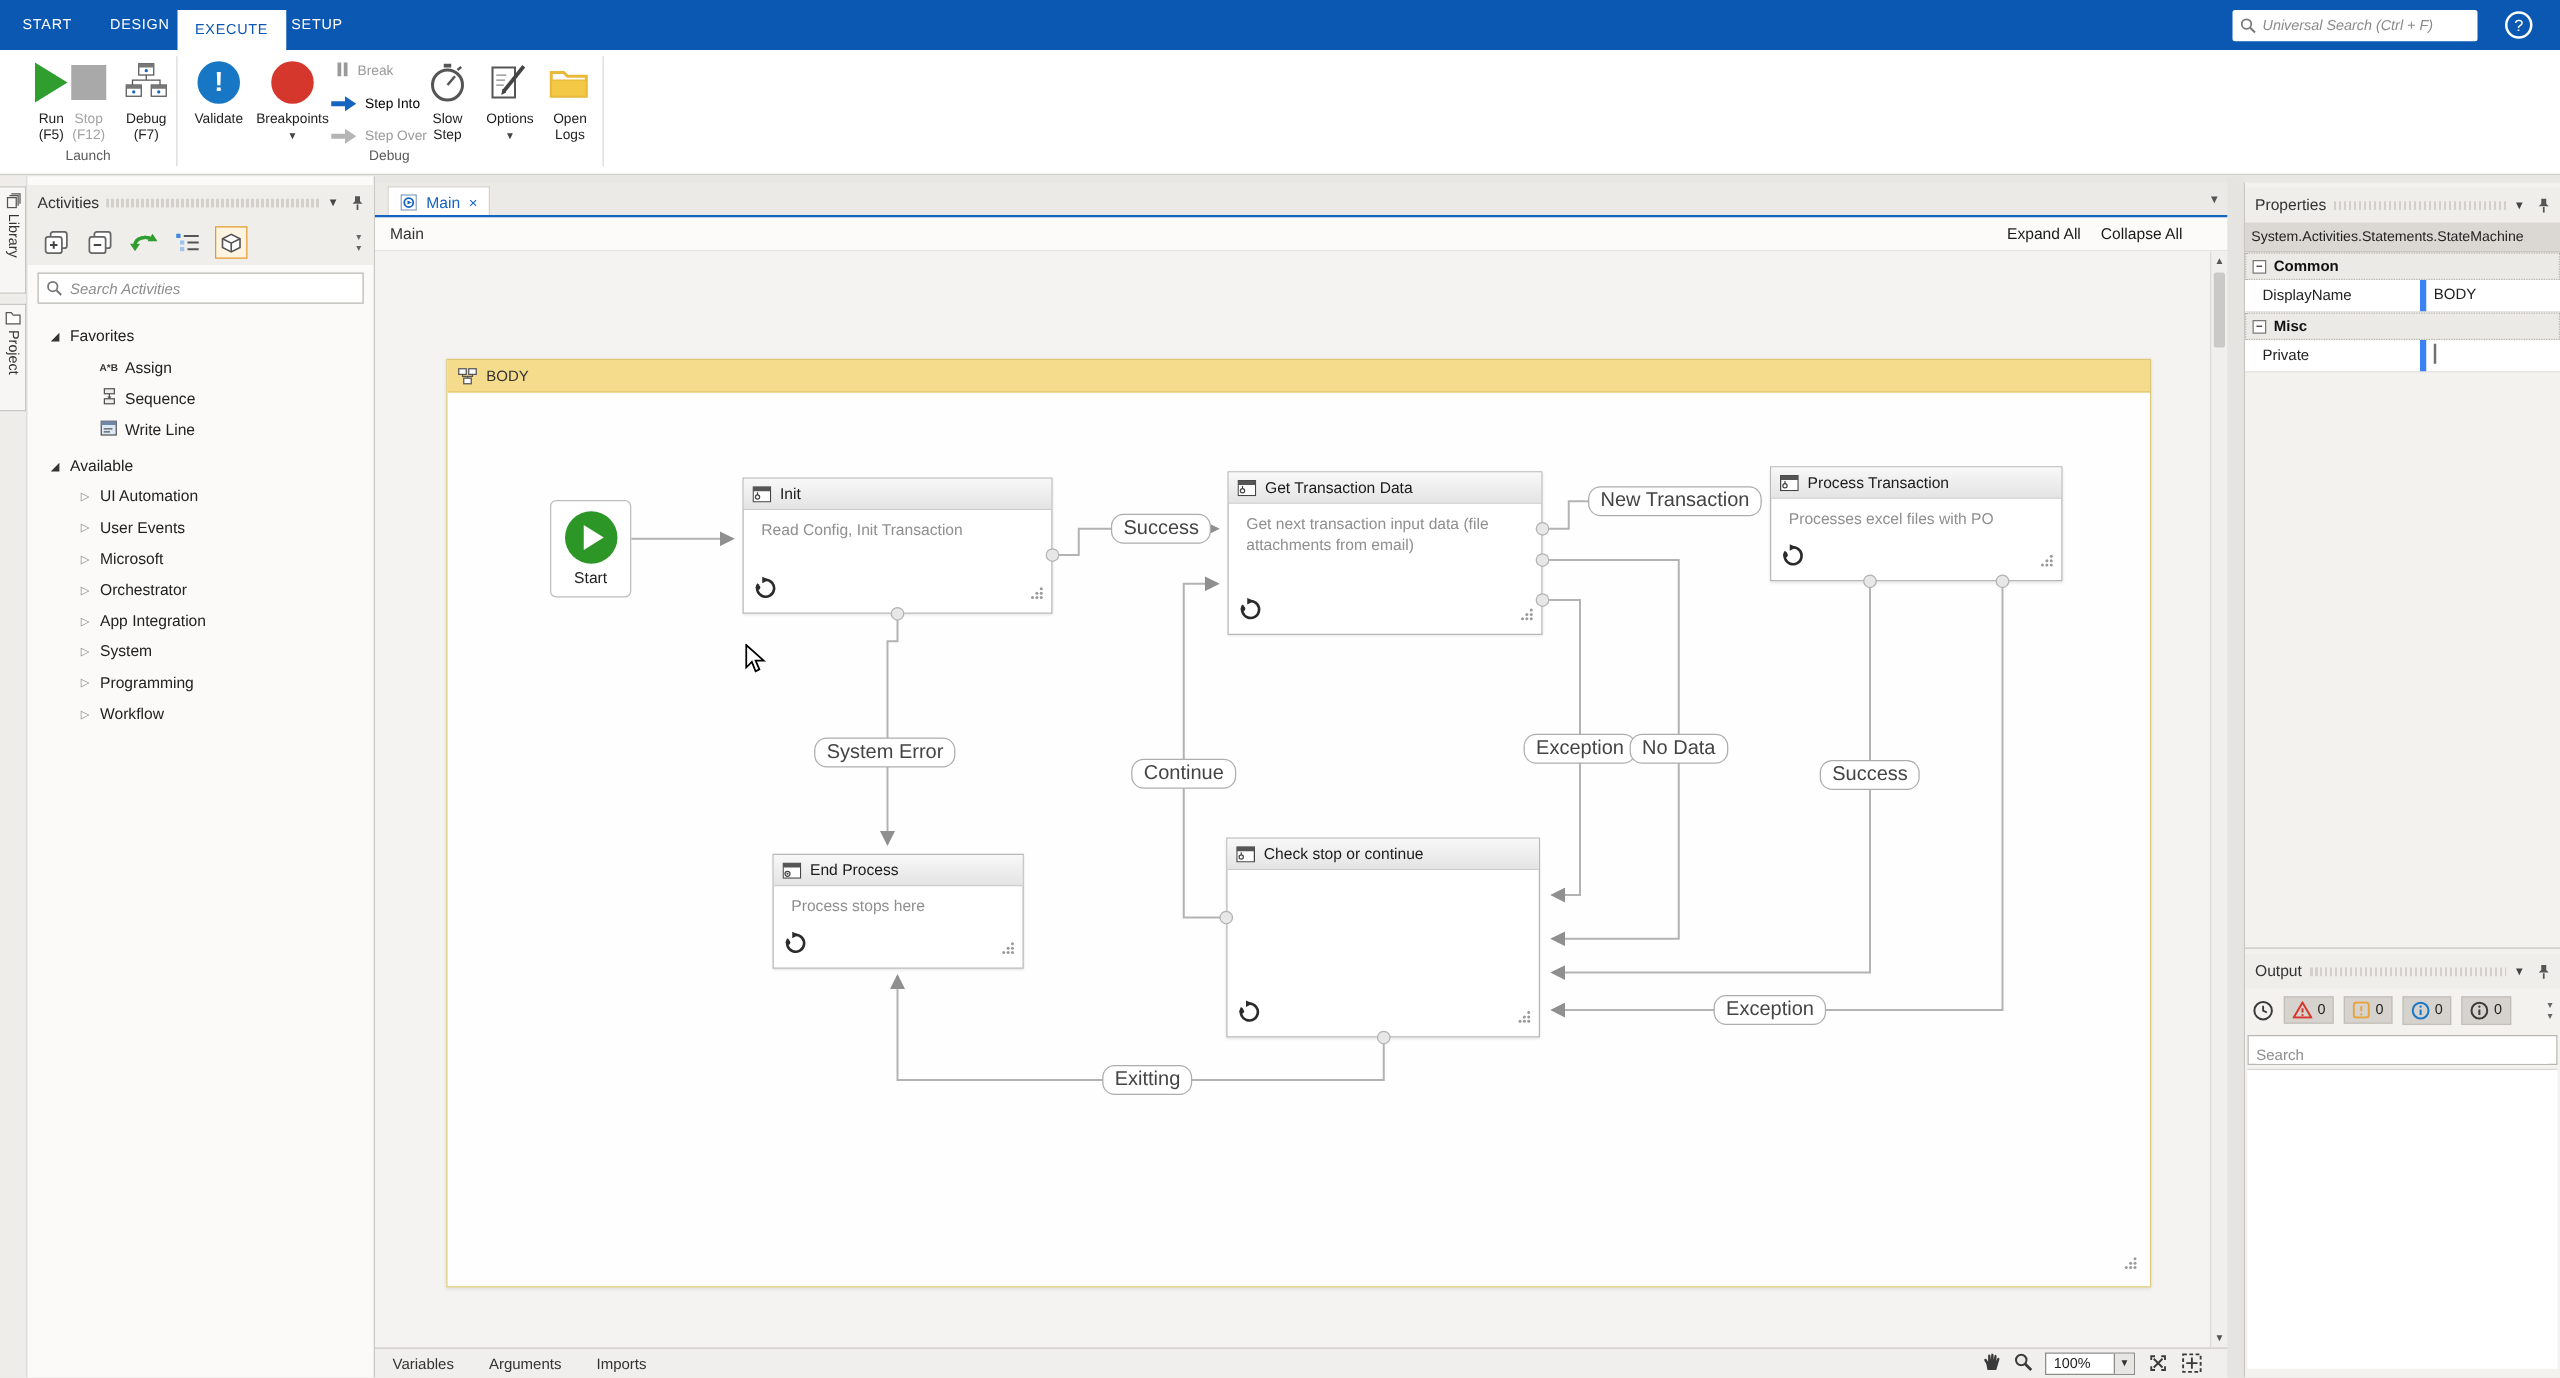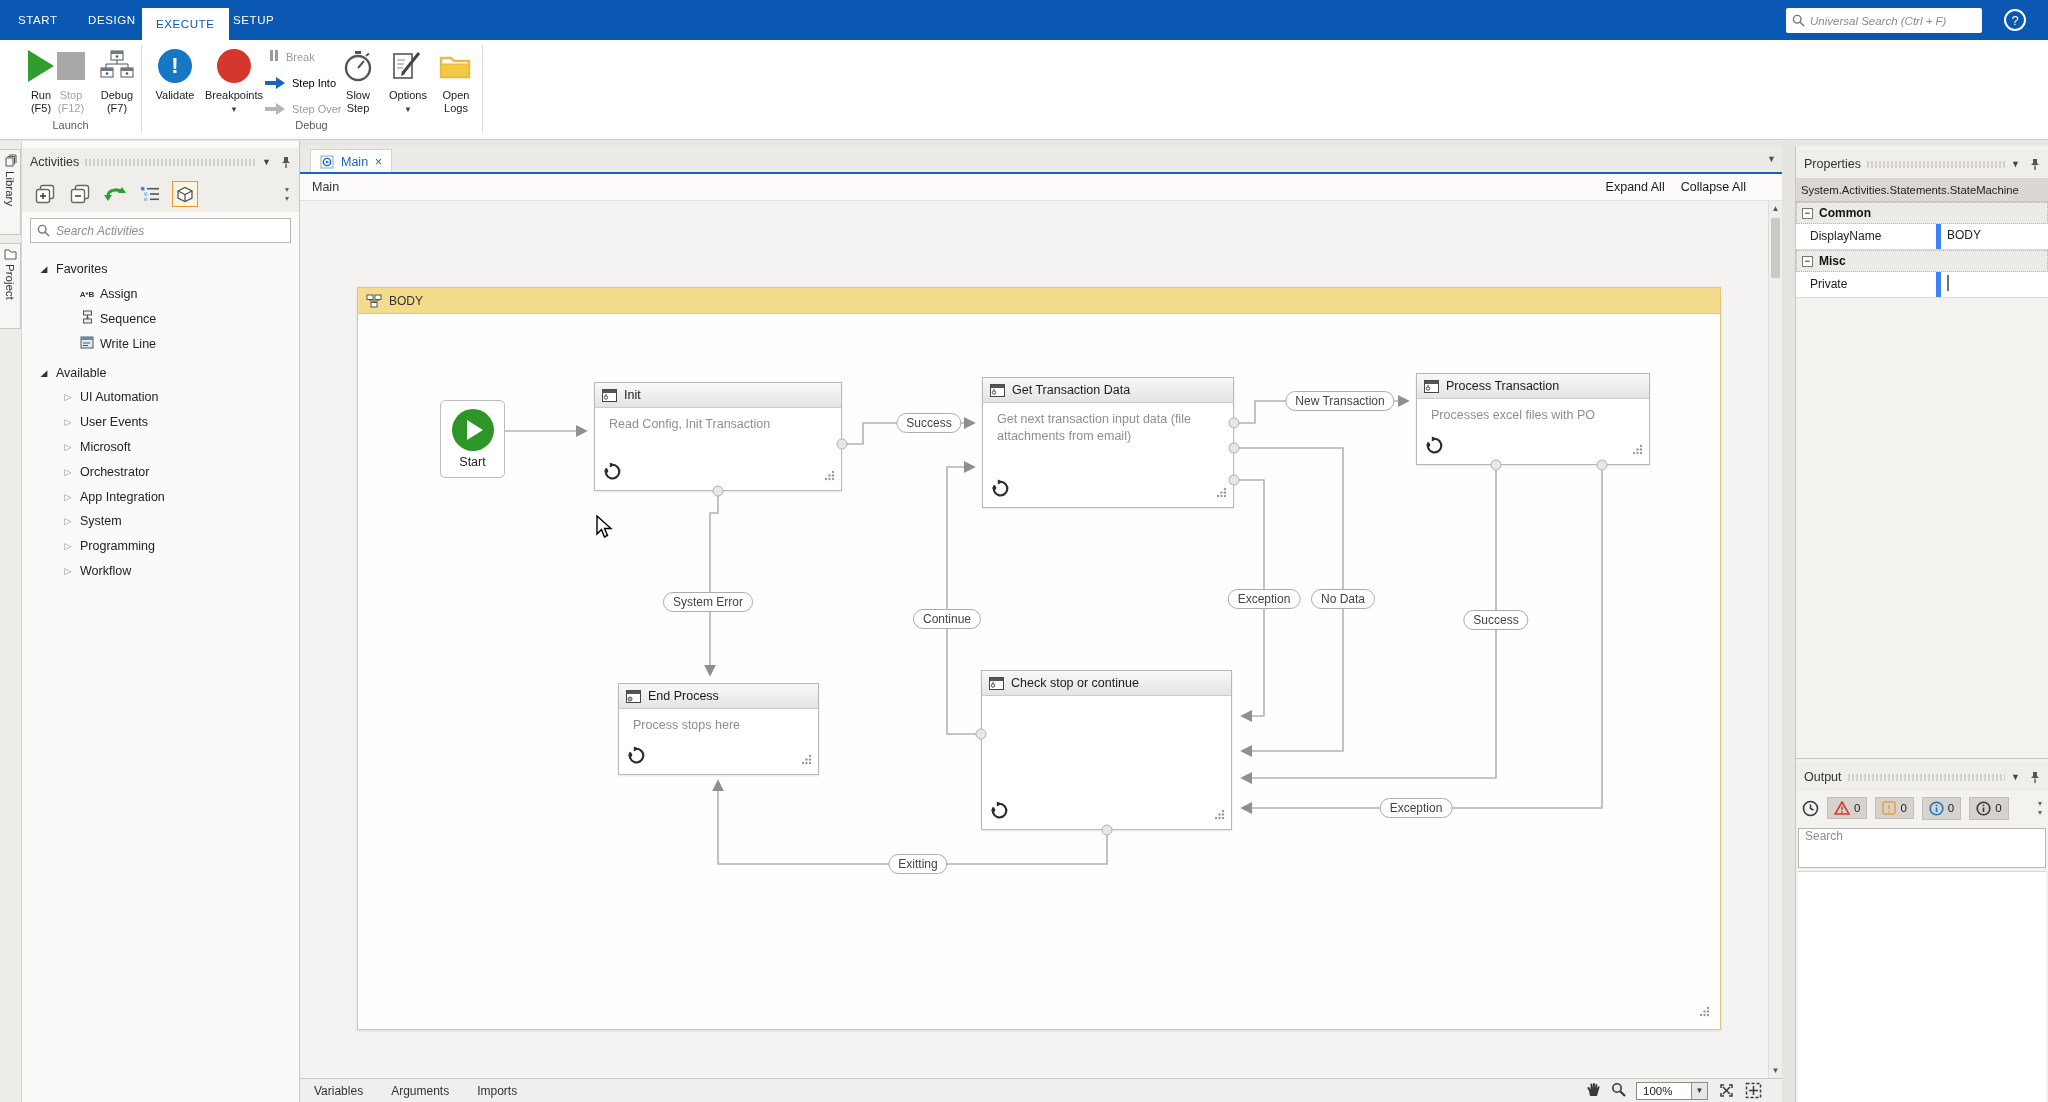--- a/index.html
+++ b/index.html
@@ -60,21 +60,21 @@
   #body-head { height:26px; background:#f5dc8c; border-bottom:1px solid #e2c870; display:flex; align-items:center; gap:7px; padding:0 8px; font-size:12px; color:#333; }
   #wires { position:absolute; left:0; top:0; width:1482px; height:877px; pointer-events:none; }
   .state { position:absolute; background:#fff; border:1px solid #b9b8b6; box-shadow:0 1px 2px rgba(0,0,0,.10); }
   .state-head { height:25px; background:linear-gradient(#f8f8f8,#e4e4e4); border-bottom:1px solid #ccc; display:flex; align-items:center; gap:7px; padding:0 7px; font-size:12.5px; color:#1b1b1b; }
   .state-desc { padding:8px 14px; font-size:12.5px; color:#8f8f8f; line-height:1.35; }
   .entry-ic { position:absolute; left:8px; bottom:5px; }
   .grip { position:absolute; right:6px; bottom:5px; }
   #start-node { position:absolute; left:140px; top:199px; width:65px; height:78px; background:#fff; border:1px solid #bdbdbd; border-radius:5px; text-align:center; font-size:12.5px; color:#222; }
   #start-circle { width:42px; height:42px; border-radius:50%; background:#2c9727; margin:8px auto 4px; display:flex; align-items:center; justify-content:center; }
   #start-circle .tri { width:0; height:0; border-left:16px solid #fff; border-top:10px solid transparent; border-bottom:10px solid transparent; margin-left:5px; }
-  .pill { position:absolute; transform:translate(-50%,-50%); background:#fff; border:1px solid #adadad; border-radius:10px; padding:2px 9px; font-size:12px; color:#444; white-space:nowrap; z-index:5; }
+  .pill { position:absolute; transform:translate(-50%,-50%); background:#fff; border:1px solid #adadad; border-radius:10px; padding:2px 9px; font-size:16px; color:#444; white-space:nowrap; z-index:5; }
   .dot { position:absolute; width:11px; height:11px; border-radius:50%; background:#e7e7e7; border:1px solid #b2b2b2; transform:translate(-50%,-50%); z-index:4; }
   #canvas-vsb { position:absolute; right:0; top:0; width:14px; height:877px; background:#f0efed; border-left:1px solid #dddbd8; font-size:8px; color:#555; }
   #canvas-vsb .sa { position:absolute; left:0; width:13px; height:15px; text-align:center; line-height:15px; }
   #canvas-vsb .thumb { position:absolute; left:2px; top:17px; width:9px; height:60px; background:#cbc9c6; border-radius:2px; }
 
   
   #bottom-bar { position:absolute; left:300px; top:1078px; width:1482px; height:24px; background:#f1efed; border-top:1px solid #ccc9c5; display:flex; align-items:center; font-size:12px; color:#333; }
   #bottom-bar .btab { padding:0 14px; }
   #bb-right { margin-left:auto; display:flex; align-items:flex-start; gap:10px; margin-right:20px; }
   #zoom-box { width:72px; height:18px; background:#fff; border:1px solid #8e8c89; display:flex; align-items:center; font-size:11.5px; color:#222; }
@@ -88,21 +88,21 @@
   .pgroup { height:22px; background:#eceae6; border:1px dotted #b9b6b0; display:flex; align-items:center; gap:6px; padding:0 5px; font-size:12px; font-weight:bold; color:#111; }
   .minusbox { width:11px; height:11px; border:1px solid #777; background:#fff; font-size:9px; line-height:9px; text-align:center; color:#333; }
   .prow { display:flex; height:26px; border-bottom:1px solid #dddbd7; background:#fff; font-size:12px; color:#222; }
   .prow .pname { width:145px; padding:5px 4px 0 14px; border-right:5px solid #3b82f6; }
   .prow .pval { flex:1; padding:4px 4px 0 6px; }
   .prow input { width:100%; border:none; outline:none; font-size:12px; color:#222; font-family:"Liberation Sans",sans-serif; background:transparent; }
   .cbox { width:13px; height:13px; border:1px solid #6f6f6f; background:#fff; margin-top:1px; }
   #output { position:absolute; left:1795px; top:758px; width:253px; height:344px; background:#f4f2ef; border-left:1px solid #c9c7c3; border-top:1px solid #c9c7c3; }
   #out-toolbar { display:flex; align-items:center; gap:8px; padding:5px 6px; height:34px; }
   .obtn { display:flex; align-items:center; gap:4px; background:#d6d3ce; border:1px solid #c2bfb9; padding:3px 6px; font-size:11.5px; color:#222; }
-  #out-search { margin:3px 2px; height:40px; background:#fff; border:1px solid #b9b7b3; display:flex; align-items:flex-start; padding:0 6px; }
+  #out-search { margin:3px 2px; height:24px; background:#fff; border:1px solid #b9b7b3; display:flex; align-items:flex-end; padding:0 6px; }
   #out-search input { border:none; outline:none; flex:1; font-size:12px; color:#666; font-family:"Liberation Sans",sans-serif; }
   #out-search input::placeholder { color:#8d8d8d; }
   #out-rest { height:240px; background:#fff; border-top:1px solid #d8d6d2; margin:0 2px; }
   .pin-mini { margin-left:4px; }
   .head-chev { font-size:9px; color:#444; }
   #cursor { position:absolute; left:296px; top:314px; z-index:50; }
 </style>
 </head>
 <body>
 

